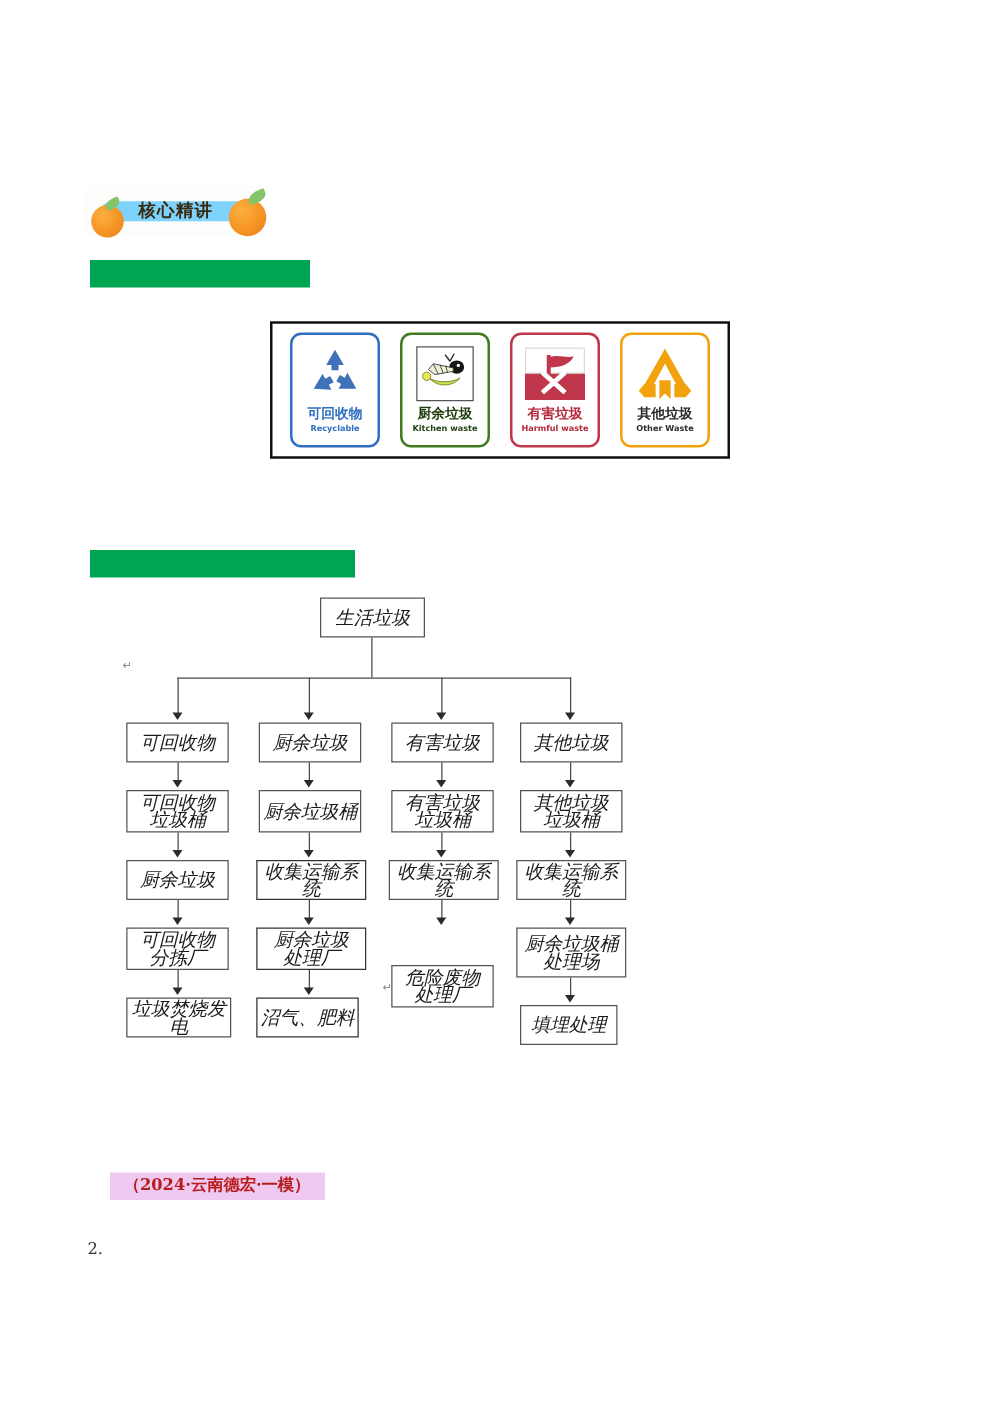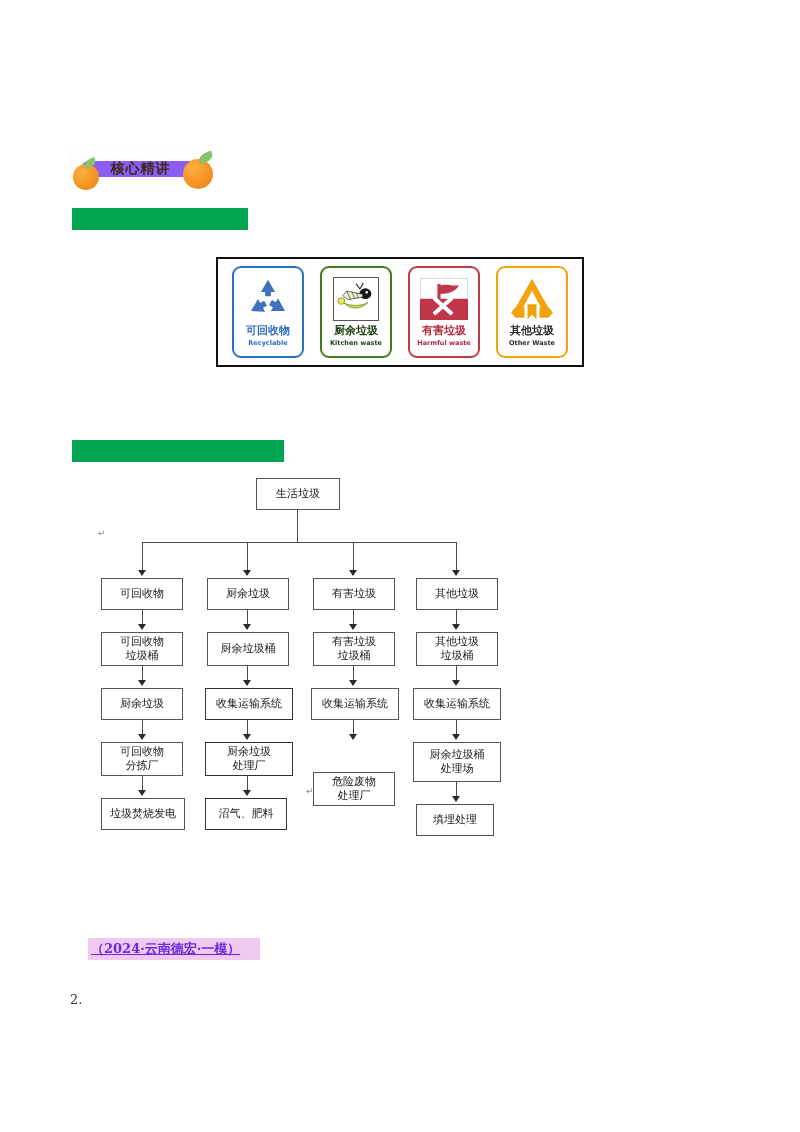--- a/index.html
+++ b/index.html
@@ -13,21 +13,21 @@
   .page{position:relative;width:800px;height:1132px;background:#fff;}
 
   
   .banner{
     position:absolute;
     background:#fdfdfb;
     display:flex;align-items:center;justify-content:center;
   }
   .pill{
     position:relative;
-    background:#8b5cf6;
+    background:#7dd3fc;
     border-radius:16px;
     height:16px;
     display:flex;align-items:center;justify-content:center;
     padding:0 26px;
     box-sizing:border-box;
   }
   .pill-text{
     font-family:"DejaVu Sans","Liberation Sans",sans-serif;
     font-weight:bold;
     font-size:14px;
@@ -128,24 +128,25 @@
     background:#ffffff;
   }
   .node{
     position:absolute;
     border:1px solid #555;
     background:#fff;
     box-sizing:border-box;
     display:flex;align-items:center;justify-content:center;
     text-align:center;
     font-family:"DejaVu Sans","Liberation Sans",sans-serif;
-    font-size:11px;
+    font-size:15px;
     line-height:14px;
     color:#1a1a1a;
     white-space:pre-line;
+    font-style:italic;
   }
   .node.bold{border-width:1.4px;border-color:#333;}
   .vline{position:absolute;background:#4a4a4a;width:1px;}
   .hline{position:absolute;background:#4a4a4a;height:1px;}
   .arrow{
     position:absolute;width:0;height:0;
     border-left:4px solid transparent;
     border-right:4px solid transparent;
     border-top:6px solid #2b2b2b;
   }
@@ -155,26 +156,25 @@
   }
 
   
   .pinkline{
     position:absolute;
     background:#efc9ef;
     font-family:"DejaVu Serif","Liberation Serif",serif;
     font-weight:bold;
     font-size:13px;
     line-height:20px;
-    color:#6d28d9;
+    color:#b91c1c;
     white-space:nowrap;
-    padding:1px 3px;
+    padding:1px 11px;
     box-sizing:border-box;
     overflow:hidden;
-    text-decoration:underline;
   }
   .numline{
     position:absolute;
     background:#ffffff;
     font-family:"DejaVu Serif","Liberation Serif",serif;
     font-size:13px;line-height:20px;color:#333;
     padding:0 2px;box-sizing:border-box;
   }
 </style>
 </head>

